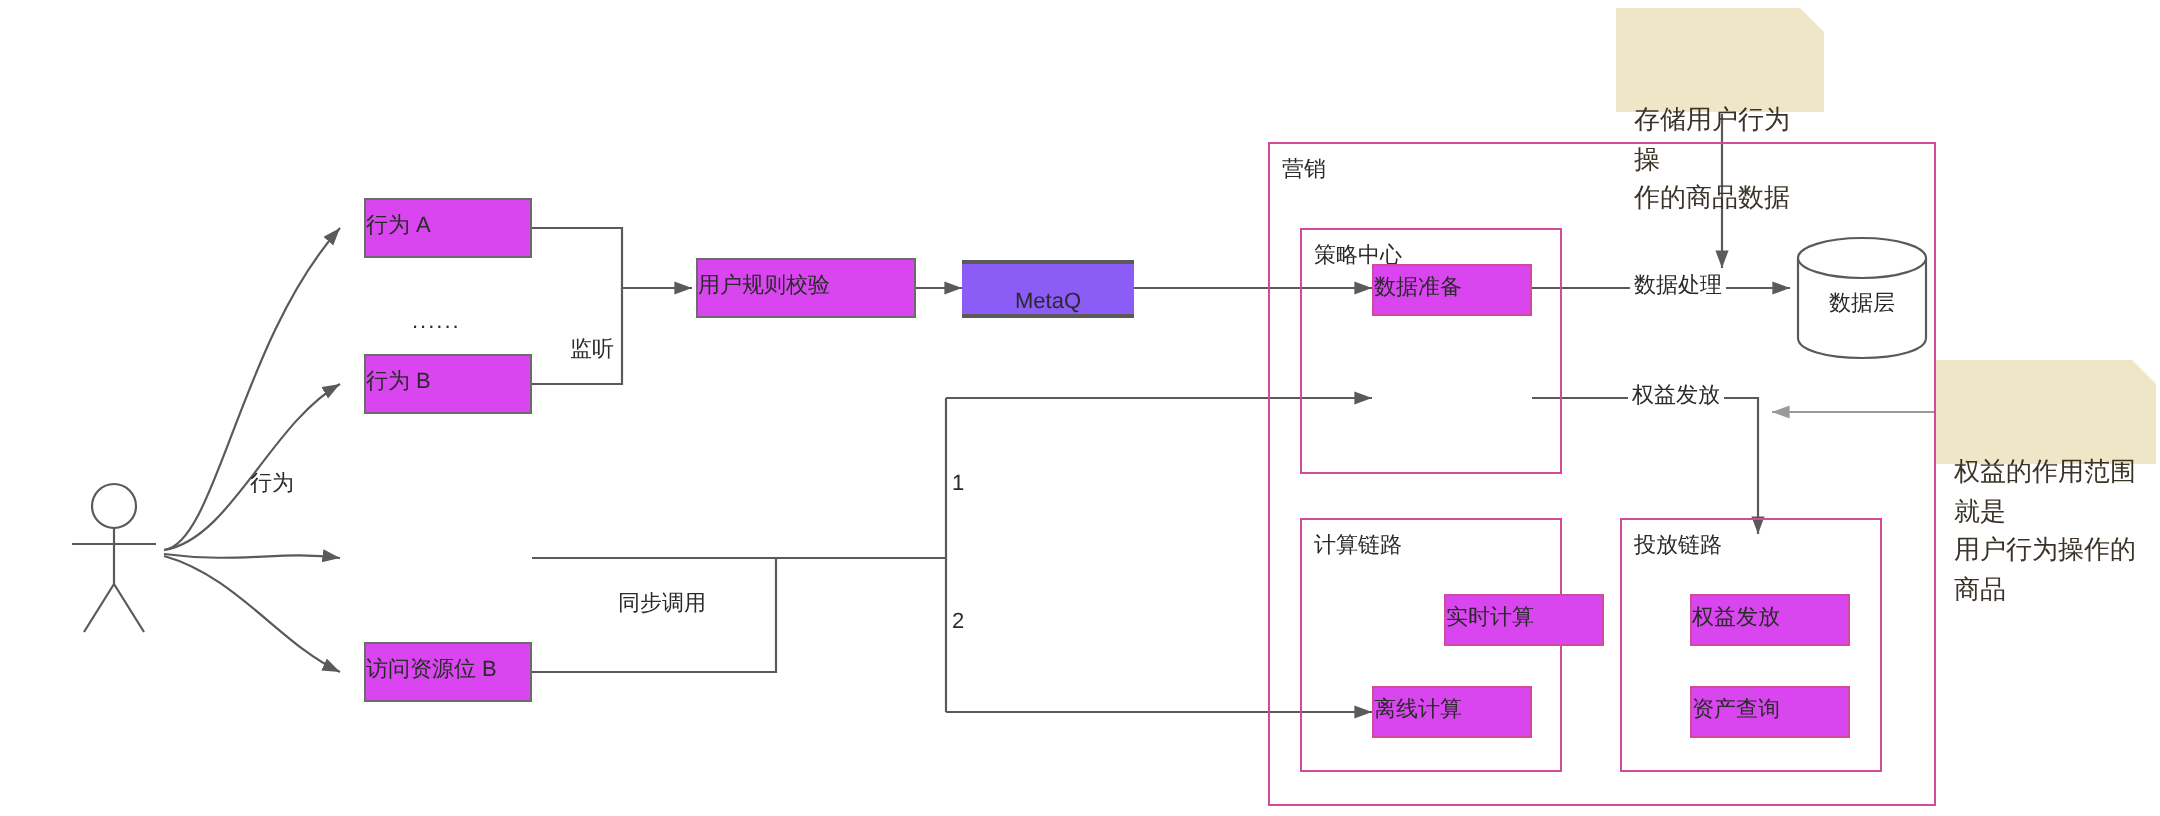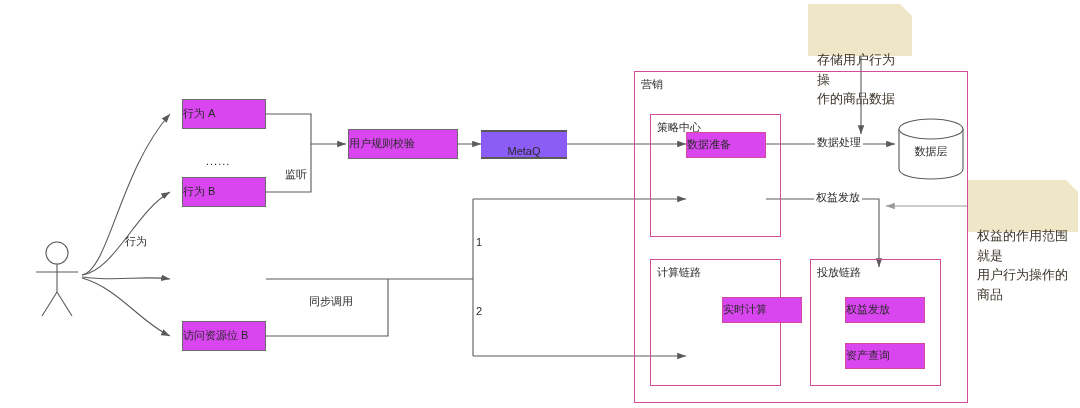--- a/index.html
+++ b/index.html
@@ -225,20 +225,23 @@
   </div>
 
 
   <div class="group-box" style="left:650px; top:259px; width:131px; height:127px;"></div>
   <div class="group-label" style="left:657px; top:265px;">计算链路</div>
 
   <div class="node pink-box" style="left:686px; top:297px; width:80px; height:26px;margin-left:36px;">
     <span>实时计算</span>
   </div>
 
+  <div class="node pink-box" style="left:686px; top:343px; width:80px; height:26px;">
+    <span>离线计算</span>
+  </div>
 
   <div class="group-box" style="left:810px; top:259px; width:131px; height:127px;"></div>
   <div class="group-label" style="left:817px; top:265px;">投放链路</div>
 
   <div class="node pink-box" style="left:845px; top:297px; width:80px; height:26px;">
     <span>权益发放</span>
   </div>
 
   <div class="node pink-box" style="left:845px; top:343px; width:80px; height:26px;">
     <span>资产查询</span>

